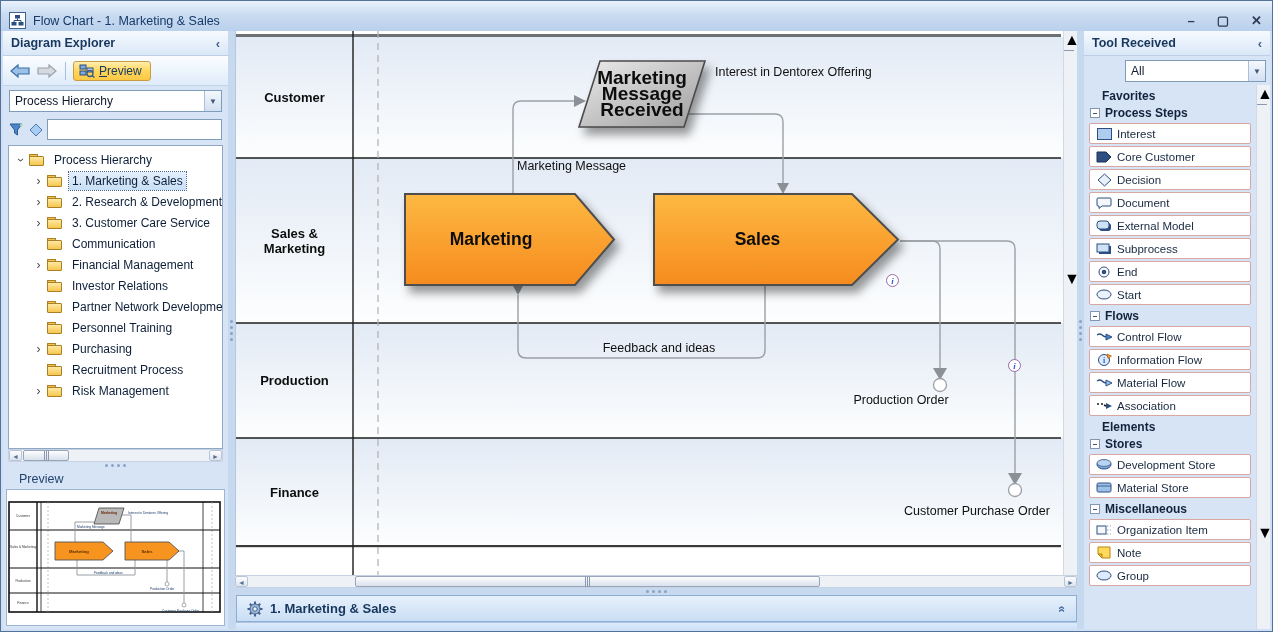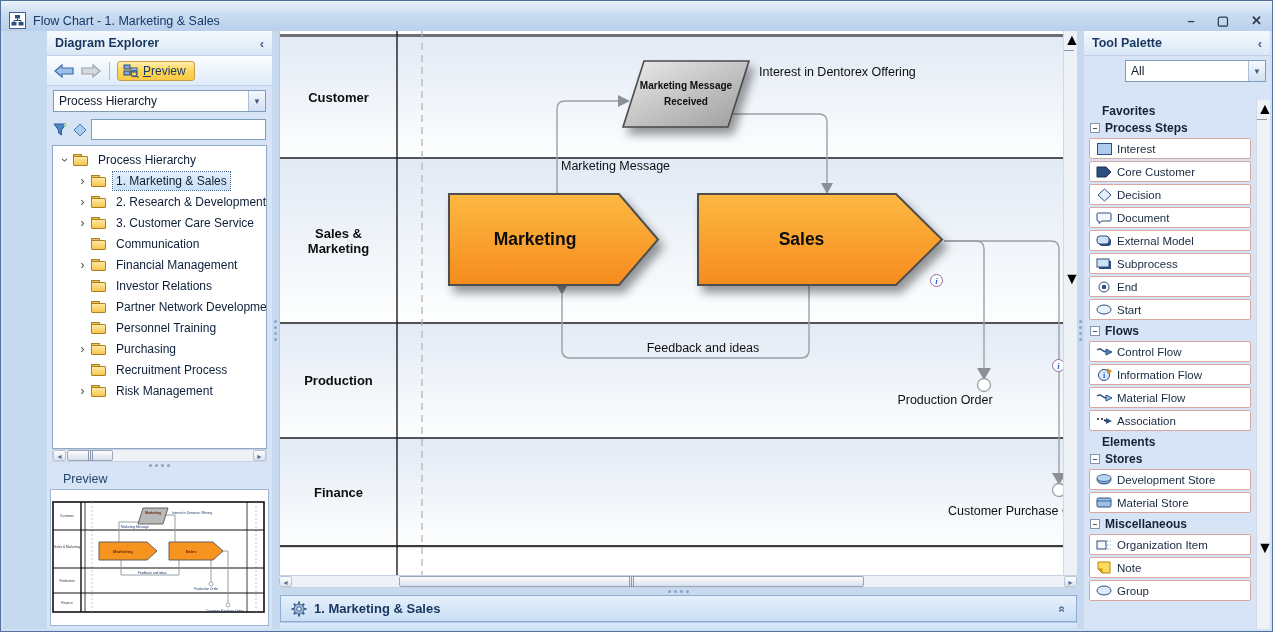--- a/index.html
+++ b/index.html
@@ -14,21 +14,21 @@
     height:30px; flex:0 0 30px; display:flex; align-items:center; padding:9px 10px 0 8px;
     background:linear-gradient(#eaf2fb,#cadcf1 45%,#b9d0ec); color:#173a68; font-size:12.5px;
   }
   .title-icon { width:17px; height:17px; margin-right:7px; }
   .title-text { flex:1; }
   .win-btns { display:flex; gap:22px; font-size:13px; color:#2e3c52; font-weight:bold; }
   .win-btns span { cursor:default; line-height:13px; }
   
   .app-body { flex:1; display:flex; padding:0 2px 2px 2px; min-height:0; }
   .panel { background:#d6e4f5; display:flex; flex-direction:column; min-height:0; }
-  .left-panel  { width:225px; flex:0 0 225px;margin-left:44px; }
+  .left-panel  { width:225px; flex:0 0 225px; }
   .right-panel { width:186px; flex:0 0 186px; }
   .panel-header {
     height:25px; flex:0 0 25px; display:flex; align-items:center; padding:0 8px;
     background:linear-gradient(#f6fafe,#d9e7f7); border-bottom:1px solid #bccfe6;
     color:#17375e; font-weight:bold; font-size:12.5px;
   }
   .panel-header .chev { margin-left:auto; font-weight:bold; color:#44618e; font-size:13px; }
   .vsplit { width:7px; flex:0 0 7px; display:flex; align-items:center; justify-content:center; }
   .vsplit .dots { display:flex; flex-direction:column; gap:3px; }
   .vsplit .dots i, .hsplit .dots i { width:3px; height:3px; border-radius:50%; background:#8aa3c4; display:block; }
@@ -88,33 +88,33 @@
   .canvas-row { flex:1; display:flex; min-height:0; }
   .canvas { flex:1; position:relative; background:#fff; overflow:hidden; border-left:1px solid #b7c8de; }
   .lane { position:absolute; left:0; width:100%; background:linear-gradient(#e2eaf5,#fdfefe); }
   .lane-label { position:absolute; left:0; width:117px; display:flex; align-items:center; justify-content:center;
     text-align:center; font-weight:bold; font-size:13px; color:#0d0d0d; line-height:15px; padding:0 8px; }
   .wires { position:absolute; left:0; top:0; }
   .shape { position:absolute; filter:drop-shadow(5px 7px 5px rgba(0,0,0,0.40)); }
   .shape .slabel { position:absolute; inset:0; display:flex; align-items:center; justify-content:center;
     font-weight:bold; color:#0d0d0d; }
   .shape-marketing .slabel, .shape-sales .slabel { font-size:17.5px; padding-right:38px; }
-  .shape-mmr .slabel { font-size:10px; text-align:center; line-height:16px; padding:0 14px; }
+  .shape-mmr .slabel { font-size:19px; text-align:center; line-height:16px; padding:0 14px; }
   .clabel { position:absolute; font-size:12.5px; color:#101010; white-space:nowrap; }
   .note-badge { position:absolute; width:13px; height:13px; border-radius:50%; background:#fff;
     border:1px solid #9a6aa8; color:#2b5fd9; font-size:9px; font-weight:bold; font-style:italic;
     display:flex; align-items:center; justify-content:center; font-family:"Liberation Serif",serif; }
   .footer-bar { height:27px; flex:0 0 27px; margin:0 0 0 1px; display:flex; align-items:center; gap:7px; padding:0 10px;
     background:linear-gradient(#e6f0fc,#c9def4); border:1px solid #8fadd3; }
   .footer-bar .ftitle { font-weight:bold; font-size:13px; color:#17365d; flex:1; }
   .footer-bar .fchev { color:#4a6fa0; font-size:12px; transform:rotate(90deg); font-weight:bold; }
   .footer-strip { height:7px; flex:0 0 7px; background:linear-gradient(#dceafc,#cfe2f7); border-top:1px solid #aec6e4; margin-left:1px; }
   
   .pal-combo-row { padding:4px 4px 3px 4px; flex:0 0 29px;margin-left:37px; }
-  .pal-body { flex:1; display:flex; min-height:0;margin-top:15px; }
+  .pal-body { flex:1; display:flex; min-height:0; }
   .pal-list { flex:1; overflow:hidden; padding-top:2px; }
   .pal-group-header { display:flex; align-items:center; gap:5px; height:17px; padding-left:6px;
     font-weight:bold; font-size:12px; color:#14233c; }
   .pal-group-header.plain { padding-left:18px; }
   .boxminus { width:10px; height:10px; border:1px solid #8396ad; background:#fff; position:relative; flex:0 0 10px; }
   .boxminus::after { content:""; position:absolute; left:2px; right:2px; top:4px; height:1px; background:#44556e; }
   .pal-item { height:21px; margin:2px 5px; background:#fff; border:1px solid #d9a7a1; border-radius:2px;
     display:flex; align-items:center; gap:4px; padding:0 5px; font-size:11.5px; color:#18293f; cursor:pointer; white-space:nowrap; }
   .pal-item .pic { width:18px; height:15px; flex:0 0 18px; display:flex; align-items:center; justify-content:center; }
 </style>
@@ -451,21 +451,21 @@
         <span class="dots">
           <i></i>
           <i></i>
           <i></i>
           <i></i>
         </span>
       </div>
 
     <div class="panel right-panel">
       <div class="panel-header">
-        <span>Tool Palette</span>
+        <span>Tool Received</span>
         <span class="chev">‹</span>
       </div>
       <div class="pal-combo-row">
         <div class="combo">
           <span class="cval">All</span>
           <span class="cbtn">▼</span>
         </div>
       </div>
       <div class="pal-body">
         <div class="pal-list">

